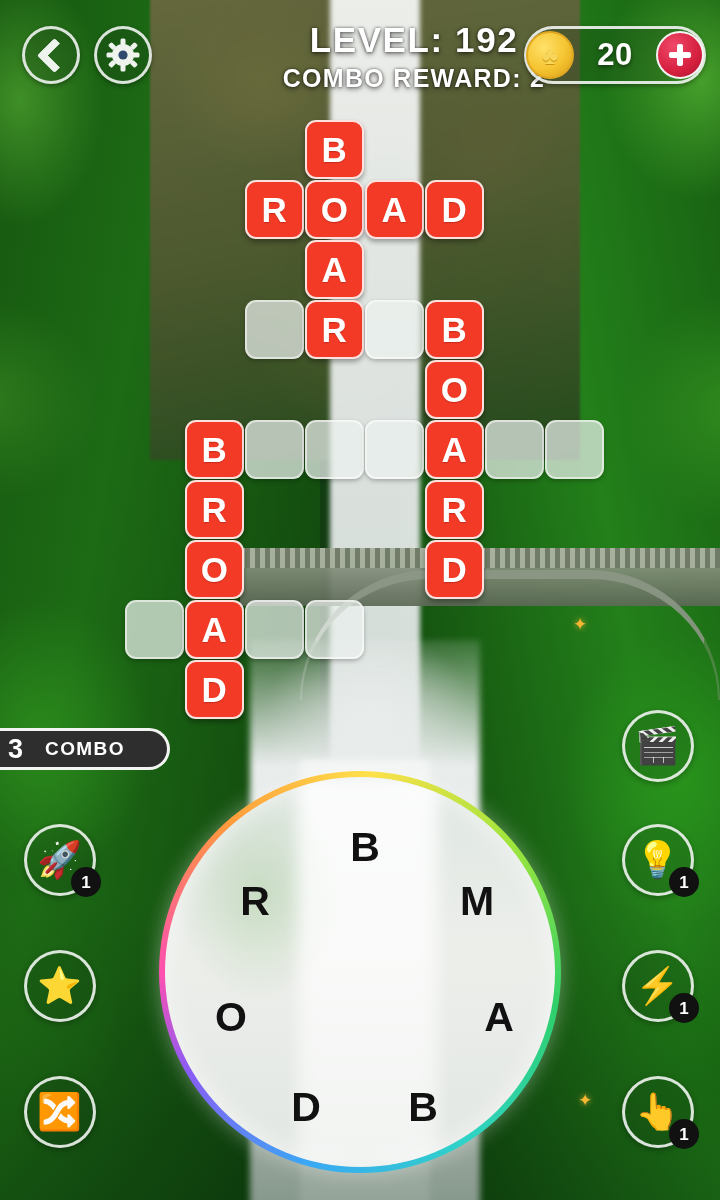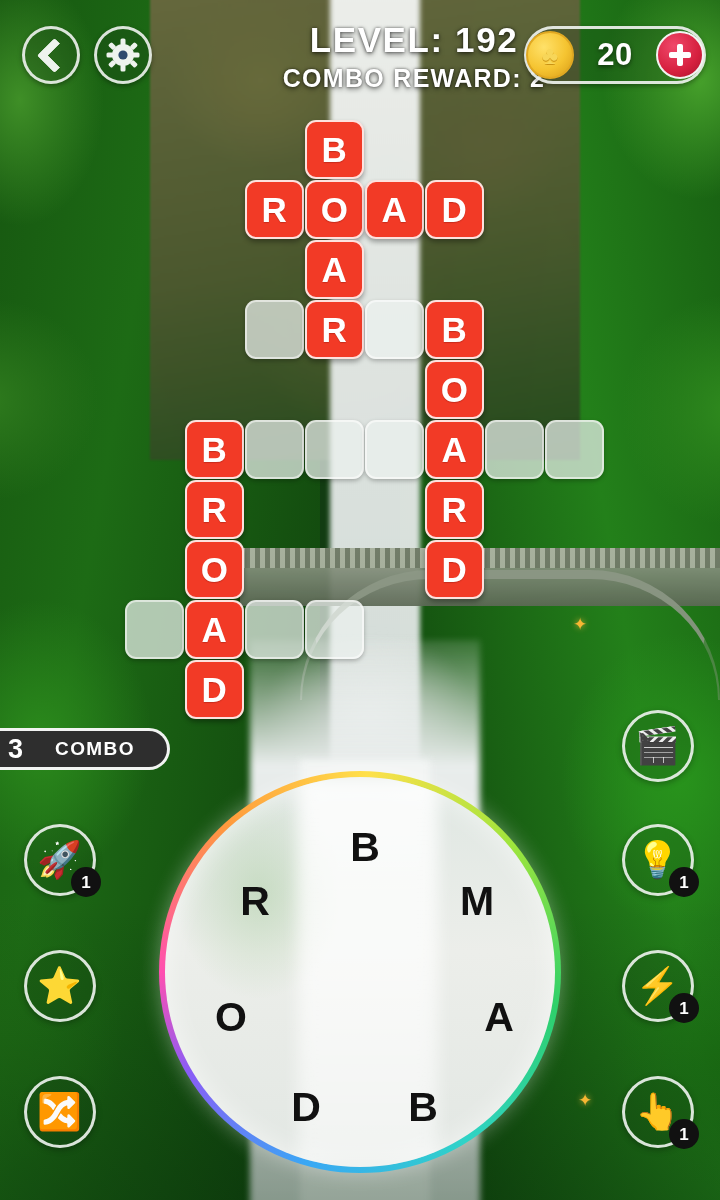--- a/index.html
+++ b/index.html
@@ -99,21 +99,21 @@
   .cell.filled{background:#f23a26;border:2px solid rgba(255,255,255,.85);
     box-shadow:0 3px 5px rgba(0,0,0,.33);}
   .cell.filled span{font-size:35px;font-weight:bold;color:#fff;line-height:1;
     letter-spacing:.5px;text-shadow:0 1px 1px rgba(120,20,10,.35);}
 
   
   .combo-badge{position:absolute;left:-10px;top:728px;height:42px;width:180px;z-index:22;
     background:#2e2e2e;border:3px solid #f2f4f2;border-left:none;
     border-radius:0 22px 22px 0;box-sizing:border-box;display:flex;align-items:center;}
   .combo-num{margin-left:18px;font-size:27px;font-weight:bold;color:#fff;line-height:1;}
-  .combo-lbl{margin-left:32px;font-size:19px;font-weight:bold;color:#fff;letter-spacing:1.4px;}
+  .combo-lbl{margin-left:22px;font-size:19px;font-weight:bold;color:#fff;letter-spacing:1.4px;}
 
   
   .wheel{position:absolute;left:159px;top:771px;width:402px;height:402px;border-radius:50%;z-index:18;
     background:conic-gradient(from 270deg,#ff4fb0 0deg,#ff9a3c 48deg,#ffe04a 92deg,#9ee53c 140deg,
       #2ed06a 190deg,#2fd3c7 238deg,#3aa7f5 286deg,#8a5cf6 330deg,#ff4fb0 360deg);
     padding:6px;box-sizing:border-box;filter:drop-shadow(0 0 10px rgba(255,255,255,.35));}
   .wheel-inner{width:100%;height:100%;border-radius:50%;position:relative;overflow:hidden;
     background:
       radial-gradient(ellipse 120px 150px at 24% 30%,rgba(160,200,150,.45),rgba(160,200,150,0) 70%),
       linear-gradient(180deg,#dfe7e2 0%,#eceeea 45%,#e2e7e3 100%);

